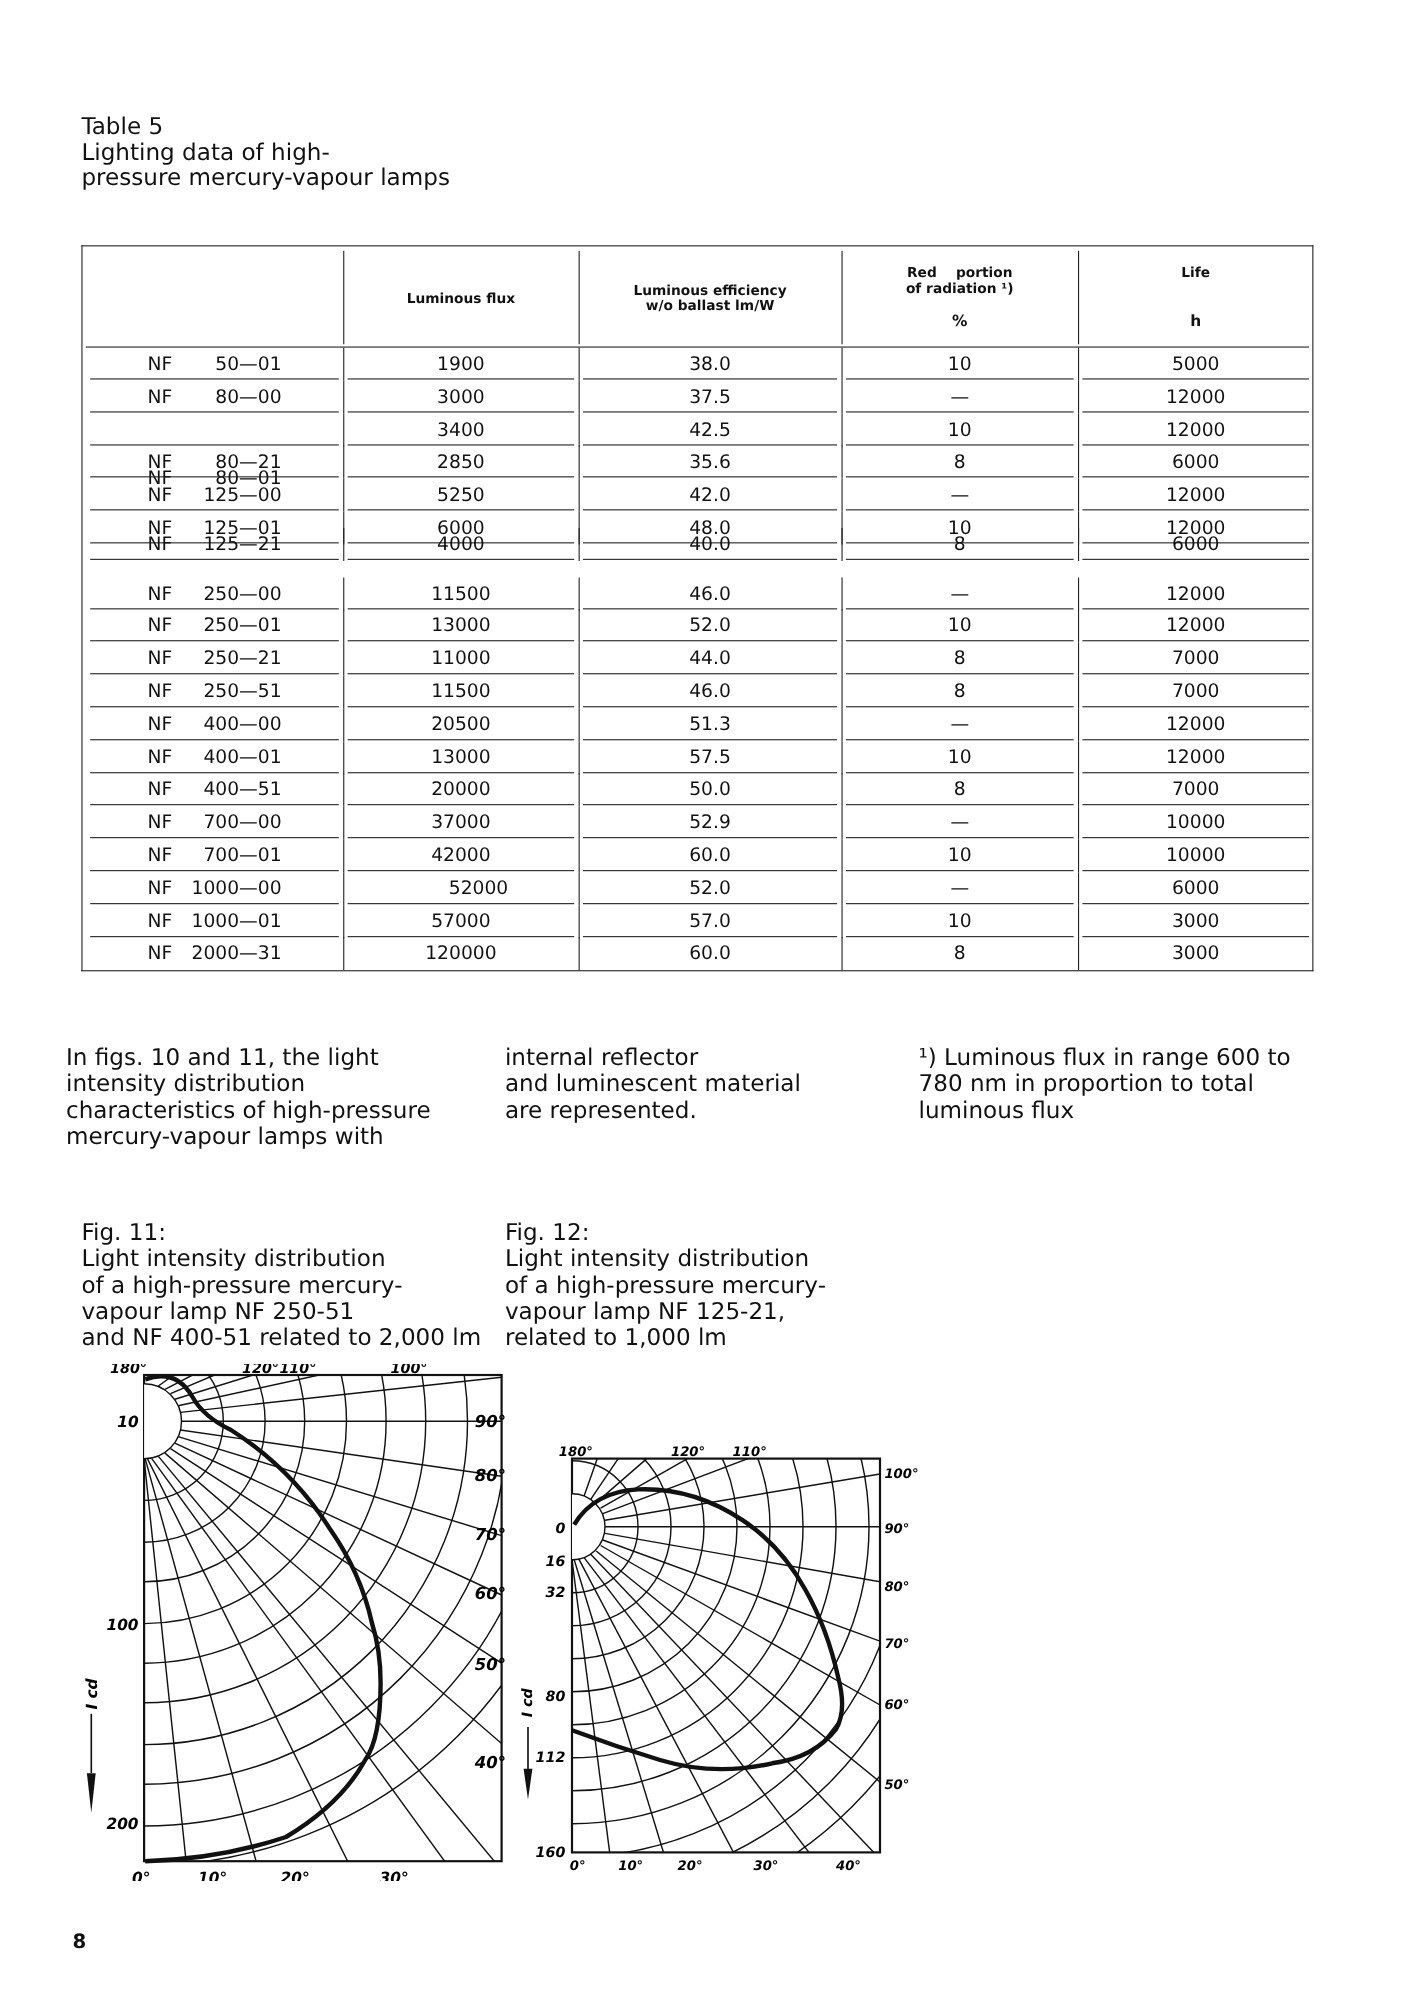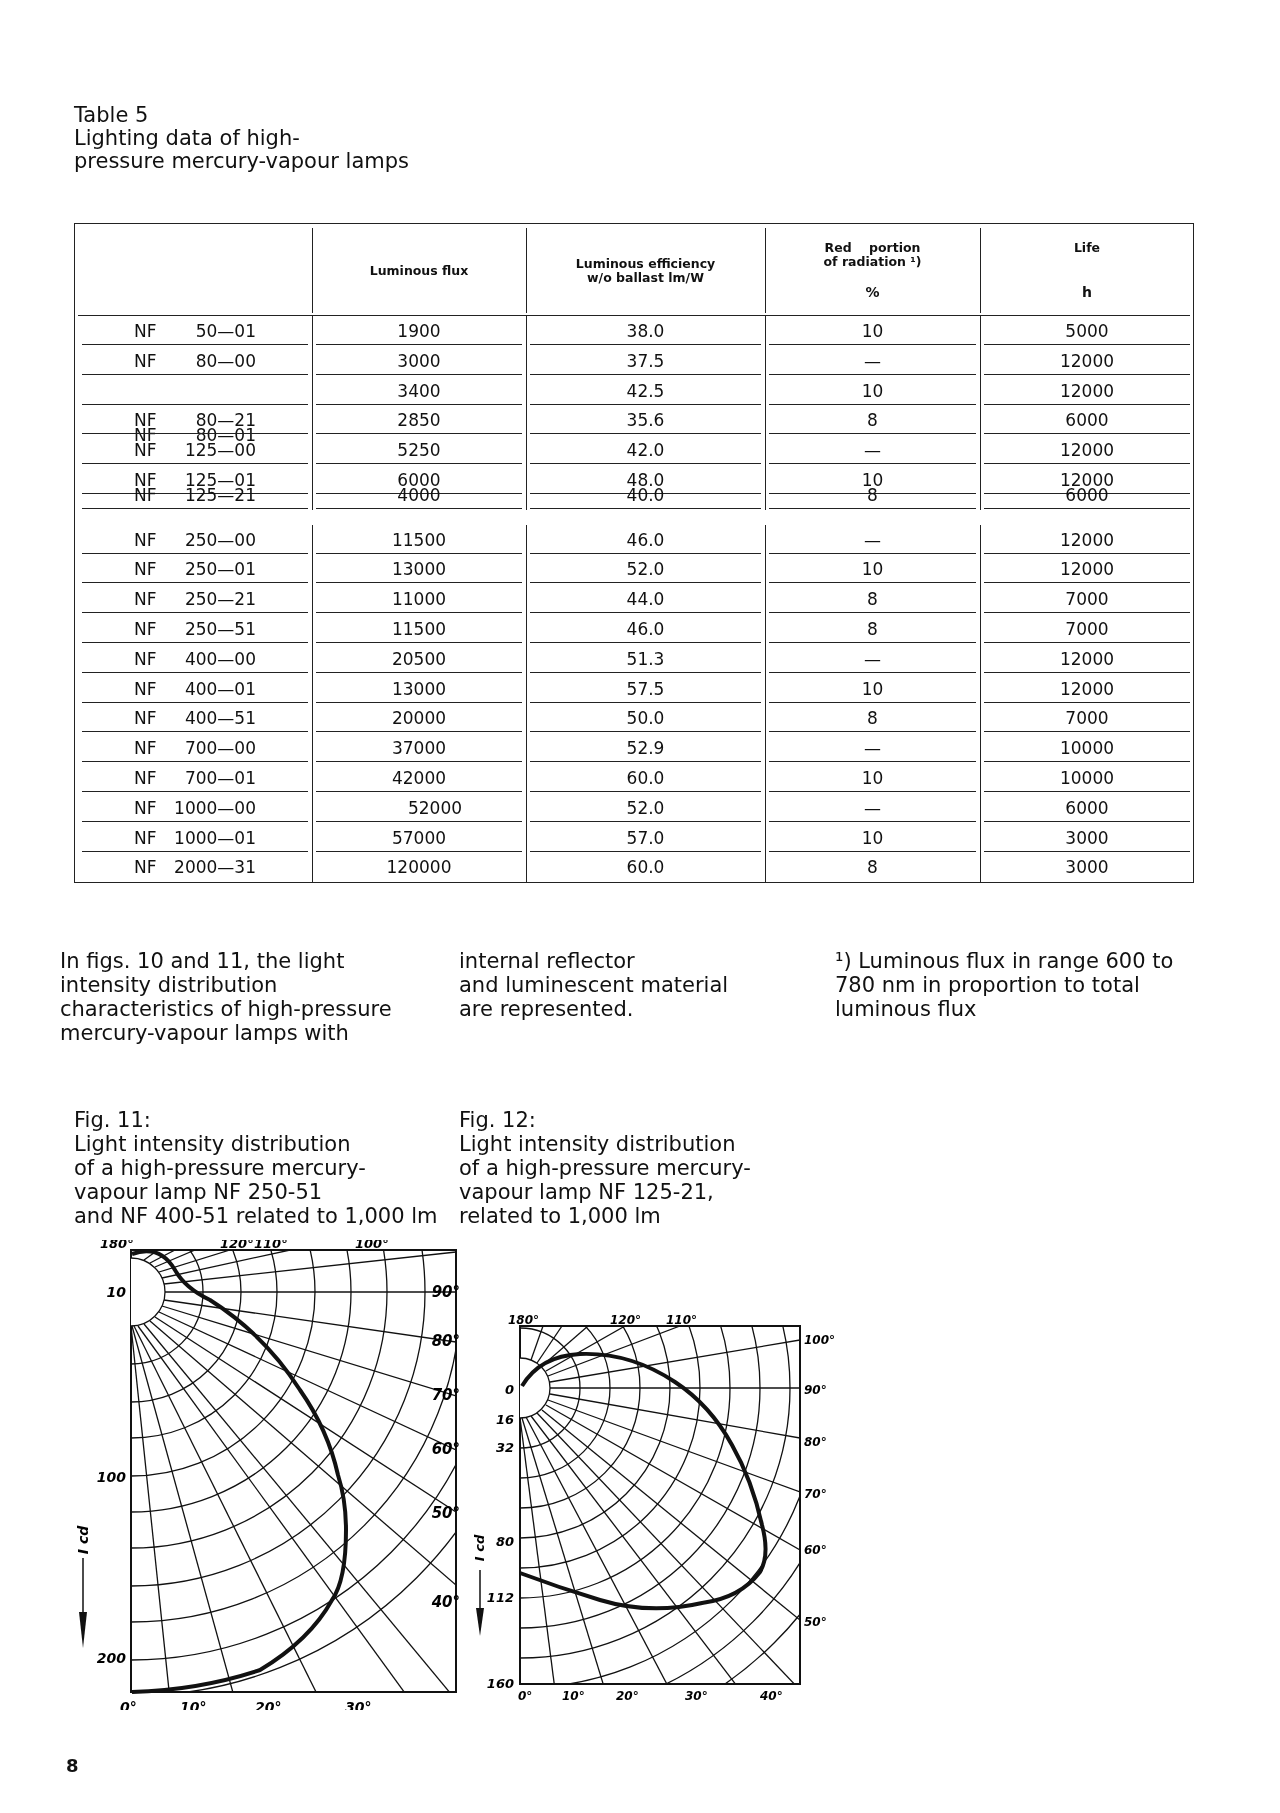--- a/index.html
+++ b/index.html
@@ -381,21 +381,21 @@
   <div>¹) Luminous flux in range 600 to</div>
   <div>780 nm in proportion to total</div>
   <div>luminous flux</div>
 </div>
 
 <div class="abs fig-cap" style="left:74px;top:1108px">
   <div>Fig. 11:</div>
   <div>Light intensity distribution</div>
   <div>of a high-pressure mercury-</div>
   <div>vapour lamp NF 250-51</div>
-  <div>and NF 400-51 related to  1,000 lm</div>
+  <div>and NF 400-51 related to  2,000 lm</div>
 </div>
 <div class="abs fig-cap" style="left:459px;top:1108px">
   <div>Fig. 12:</div>
   <div>Light intensity distribution</div>
   <div>of a high-pressure mercury-</div>
   <div>vapour lamp NF 125-21,</div>
   <div>related to 1,000 lm</div>
 </div>
 
 <svg class="abs" style="left:60px;top:1240px" width="400" height="470" viewBox="0 0 400 470">

